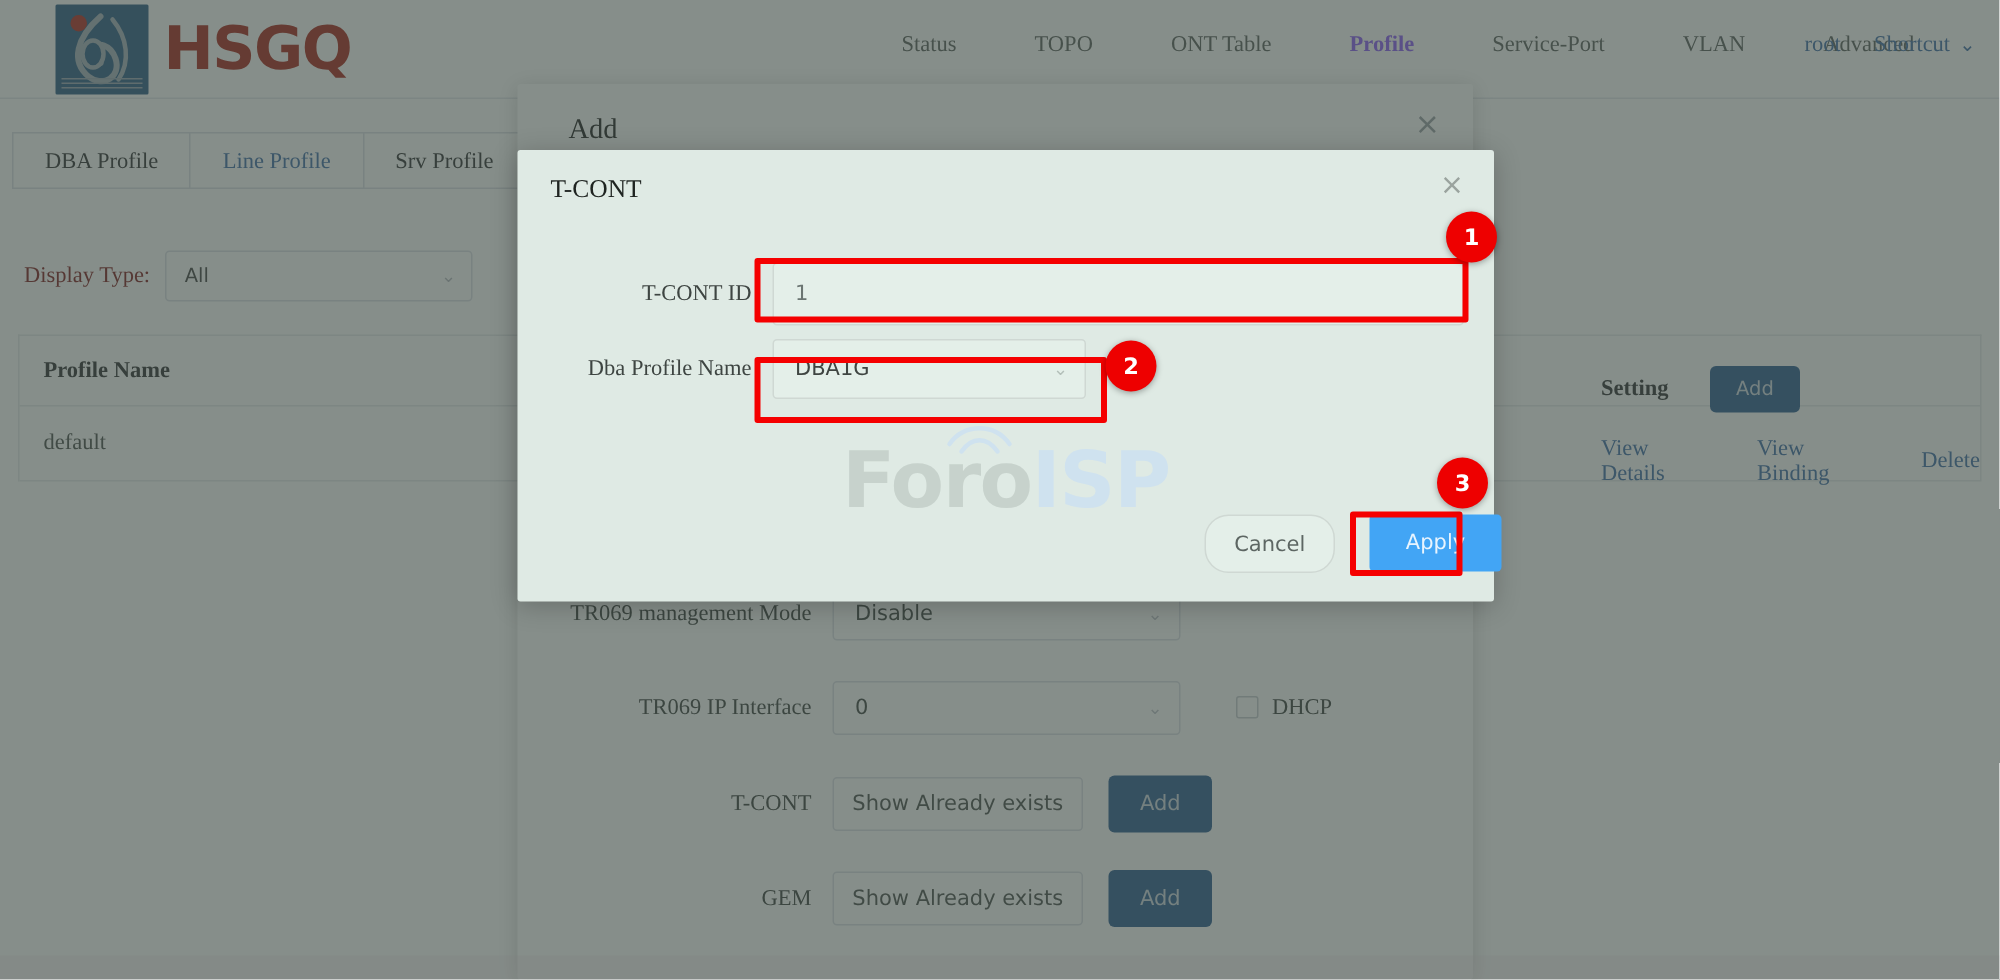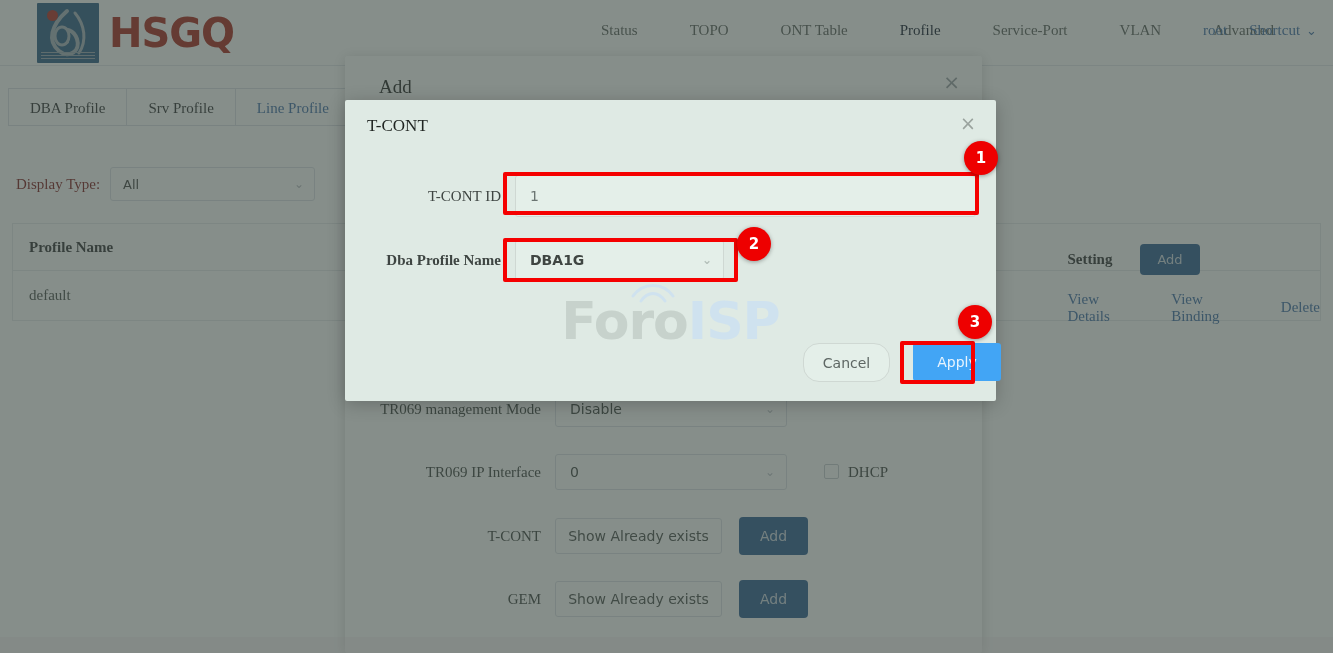--- a/index.html
+++ b/index.html
@@ -41,21 +41,21 @@
   .brand-text {
     font-family: "DejaVu Sans", sans-serif;
     font-weight: bold; font-size: 40px; color: #a8271b; letter-spacing: -1px;
     line-height: 1;
   }
 
   .nav { position: absolute; left: 575px; top: 22px; display: flex; align-items: center; gap: 0; }
   .nav-item {
     font-size: 15px; color: #5a5f5c; padding: 0 26px; cursor: pointer; white-space: nowrap;
   }
-  .nav-item.active { color: #0f172a; font-weight: normal; }
+  .nav-item.active { color: #8b5cf6; font-weight: bold; }
   .nav-right { position: absolute; right: 16px; top: 22px; display: flex; align-items: center; gap: 22px; }
   .nav-link { font-size: 15px; color: #3f6ea8; cursor: pointer; text-align: right; }
   .caret-dn { display: inline-block; margin-left: 6px; font-size: 13px; color: #3f6ea8; }
 
   .tabs {
     position: absolute; left: 8px; top: 88px; display: flex;
   }
   .tab {
     height: 38px; line-height: 38px; padding: 0 21px; font-size: 15px;
     color: #303133; border: 1px solid #dcdfe6; border-right: none; background: #fff;
@@ -237,22 +237,22 @@
       </div>
 
       <div class="nav-right">
         <span class="nav-link">root</span>
         <span class="nav-link"><span>Shortcut</span><span class="caret-dn">⌄</span></span>
       </div>
     </div>
 
     <div class="tabs">
       <div class="tab">DBA Profile</div>
+      <div class="tab active">Line Profile</div>
       <div class="tab">Srv Profile</div>
-      <div class="tab active">Line Profile</div>
     </div>
 
     <div class="filter-row">
       <span class="filter-label">Display Type:</span>
       <div class="select-box" style="width:205px">
         <span>All</span>
         <span class="chev">⌄</span>
       </div>
     </div>
 
@@ -325,21 +325,21 @@
     <svg class="wm-wifi" width="56" height="30" viewBox="0 0 56 30">
       <path d="M8 20 C18 6 38 6 48 20" fill="none" stroke="#cfe2ef" stroke-width="3" stroke-linecap="round"></path>
       <path d="M16 25 C23 15 33 15 40 25" fill="none" stroke="#cfe2ef" stroke-width="3" stroke-linecap="round"></path>
     </svg>
 
     <div class="t-row" style="left:24px; top:75px;">
       <span class="t-label">T-CONT ID</span>
       <div class="t-input">1</div>
     </div>
 
-    <div class="t-row" style="left:24px; top:140px;font-weight:bold;">
+    <div class="t-row" style="left:24px; top:126px;">
       <span class="t-label">Dba Profile Name</span>
       <div class="t-select">
         <span>DBA1G</span>
         <span class="chev">⌄</span>
       </div>
     </div>
 
     <button class="btn-cancel" style="position:absolute; left:458px; top:243px;">Cancel</button>
     <button class="btn-apply" style="position:absolute; left:568px; top:243px;">Apply</button>
   </div>

